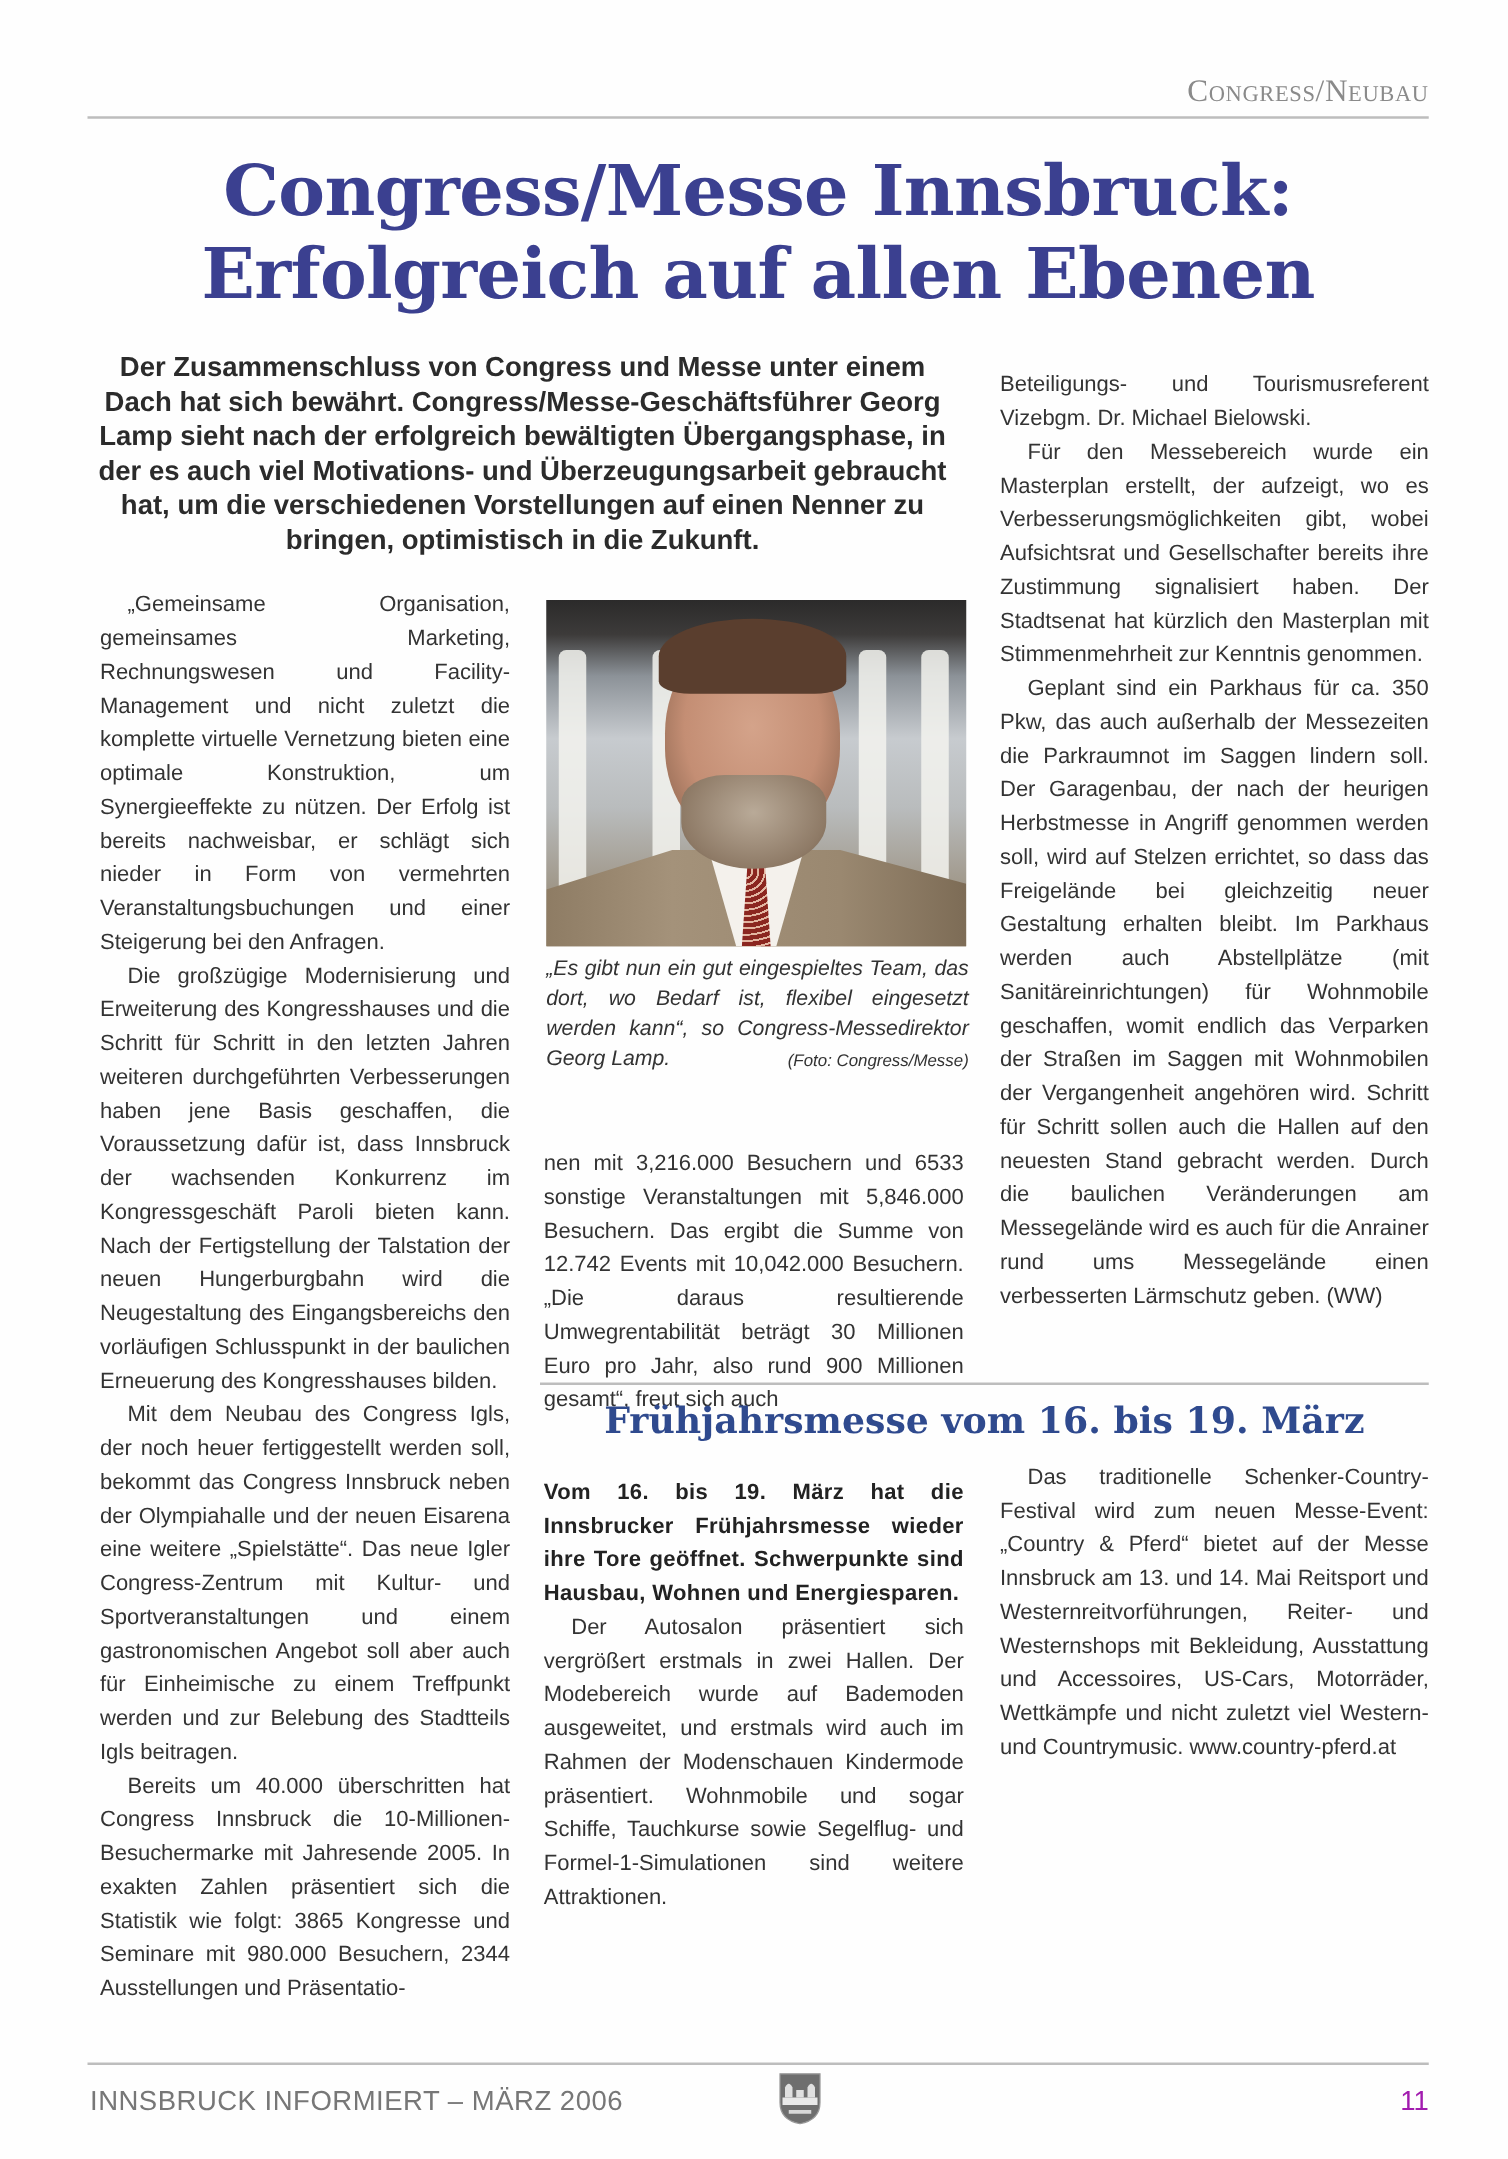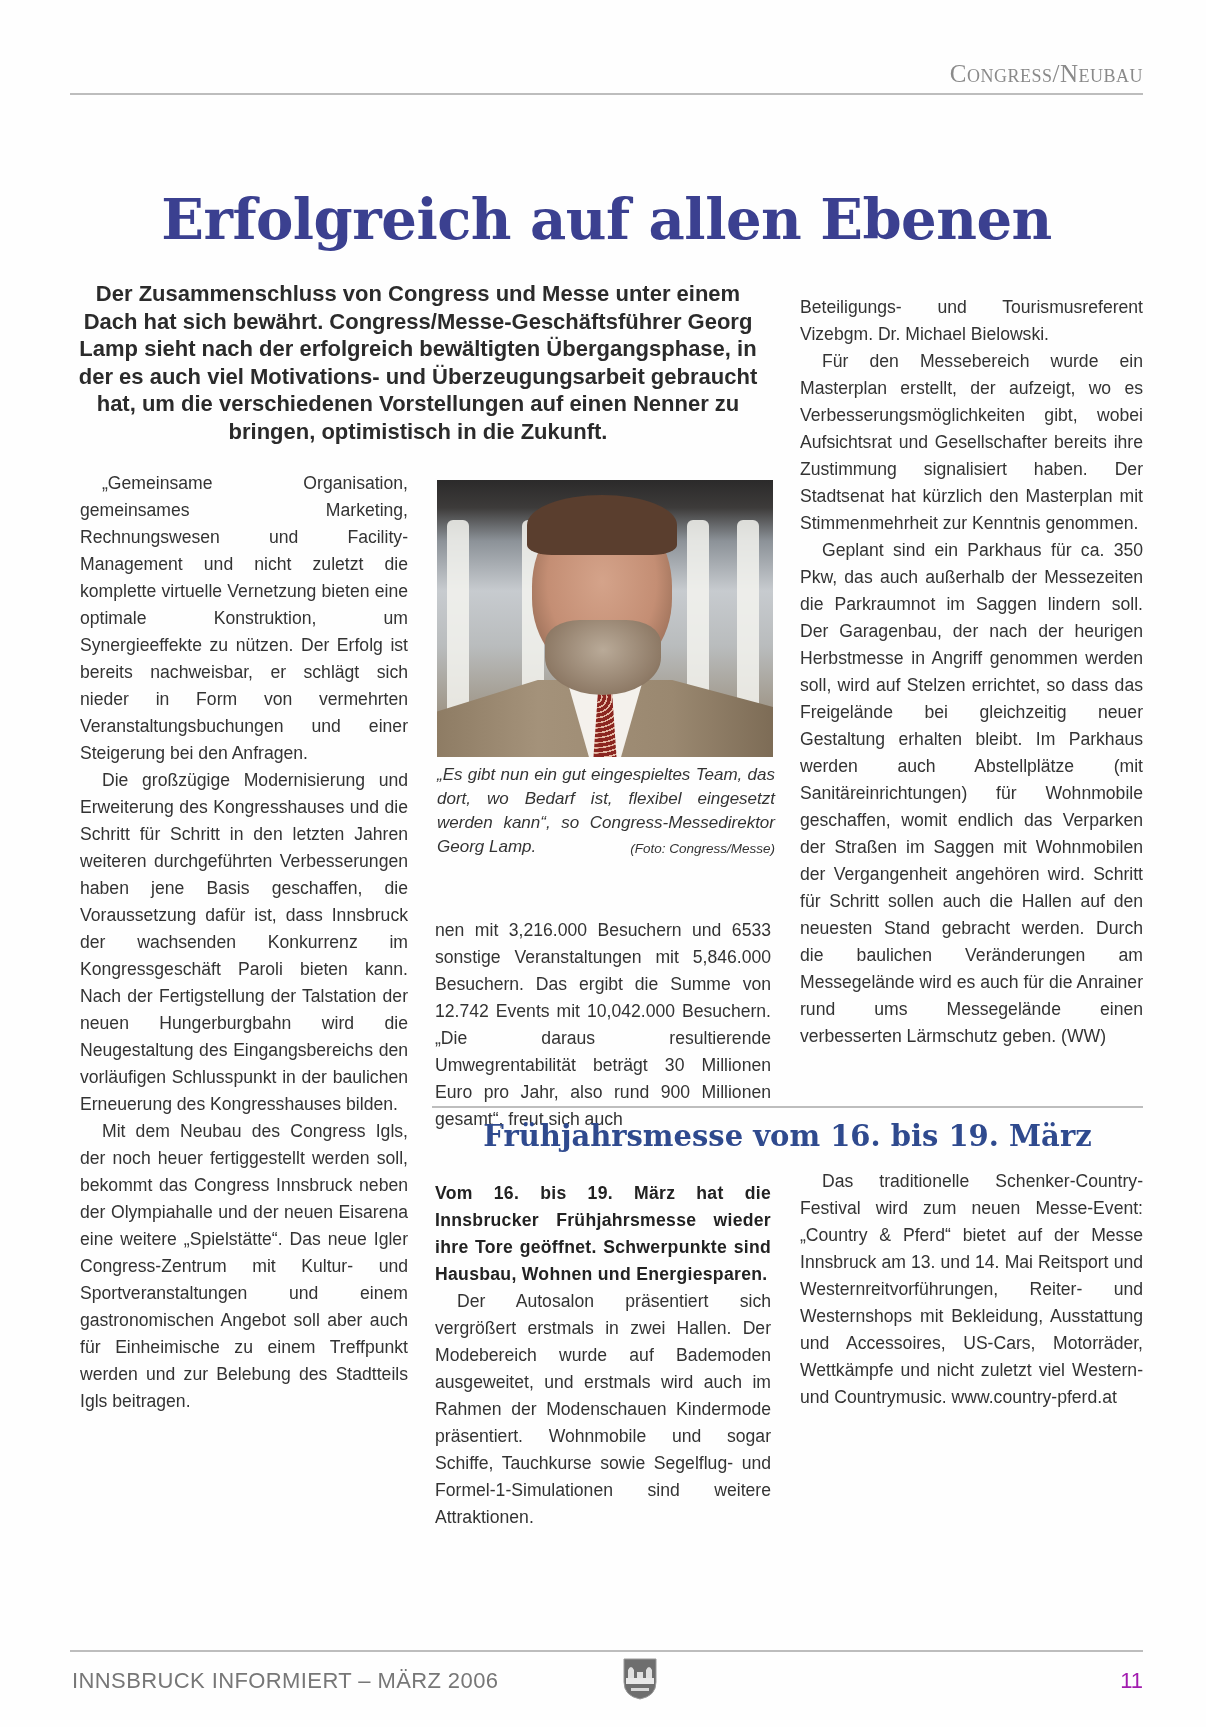--- a/index.html
+++ b/index.html
@@ -102,30 +102,31 @@
     .footer-page { left: 1100px; width: 43px; top: 1668px; text-align: right; font-size: 22px; color: #a21caf; }
     .crest { left: 623px; top: 1658px; width: 34px; height: 42px; }
   </style>
 </head>
 <body>
 
 <div class="abs running-head">Congress/Neubau</div>
 <div class="abs rule rule-top"></div>
 
 <h1 class="abs title">
-  <br>
+  <span>Congress/Messe Innsbruck:</span><br>
   <span>Erfolgreich auf allen Ebenen</span>
 </h1>
 
 <p class="abs lead">Der Zusammenschluss von Congress und Messe unter einem Dach hat sich bewährt. Congress/Messe-Geschäftsführer Georg Lamp sieht nach der erfolgreich bewältigten Übergangsphase, in der es auch viel Motivations- und Überzeugungsarbeit gebraucht hat, um die verschiedenen Vorstellungen auf einen Nenner zu bringen, optimistisch in die Zukunft.</p>
 
 <div class="abs col col-left">
   <p>„Gemeinsame Organisation, gemeinsames Marketing, Rechnungswesen und Facility-Management und nicht zuletzt die komplette virtuelle Vernetzung bieten eine optimale Konstruktion, um Synergieeffekte zu nützen. Der Erfolg ist bereits nachweisbar, er schlägt sich nieder in Form von vermehrten Veranstaltungsbuchungen und einer Steigerung bei den Anfragen.</p>
   <p>Die großzügige Modernisierung und Erweiterung des Kongresshauses und die Schritt für Schritt in den letzten Jahren weiteren durchgeführten Verbesserungen haben jene Basis geschaffen, die Voraussetzung dafür ist, dass Innsbruck der wachsenden Konkurrenz im Kongressgeschäft Paroli bieten kann. Nach der Fertigstellung der Talstation der neuen Hungerburgbahn wird die Neugestaltung des Eingangsbereichs den vorläufigen Schlusspunkt in der baulichen Erneuerung des Kongresshauses bilden.</p>
   <p>Mit dem Neubau des Congress Igls, der noch heuer fertiggestellt werden soll, bekommt das Congress Innsbruck neben der Olympiahalle und der neuen Eisarena eine weitere „Spielstätte“. Das neue Igler Congress-Zentrum mit Kultur- und Sportveranstaltungen und einem gastronomischen Angebot soll aber auch für Einheimische zu einem Treffpunkt werden und zur Belebung des Stadtteils Igls beitragen.</p>
+  <p>Bereits um 40.000 überschritten hat Congress Innsbruck die 10-Millionen-Besuchermarke mit Jahresende 2005. In exakten Zahlen präsentiert sich die Statistik wie folgt: 3865 Kongresse und Seminare mit 980.000 Besuchern, 2344 Ausstellungen und Präsentatio-</p>
 </div>
 
 <div class="abs photo" title="Portrait Georg Lamp">
   <div class="pillar" style="left:10px"></div>
   <div class="pillar" style="left:85px"></div>
   <div class="pillar" style="left:250px"></div>
   <div class="pillar" style="left:300px"></div>
   <div class="jacket"></div>
   <div class="shirt"></div>
   <div class="tie"></div>

